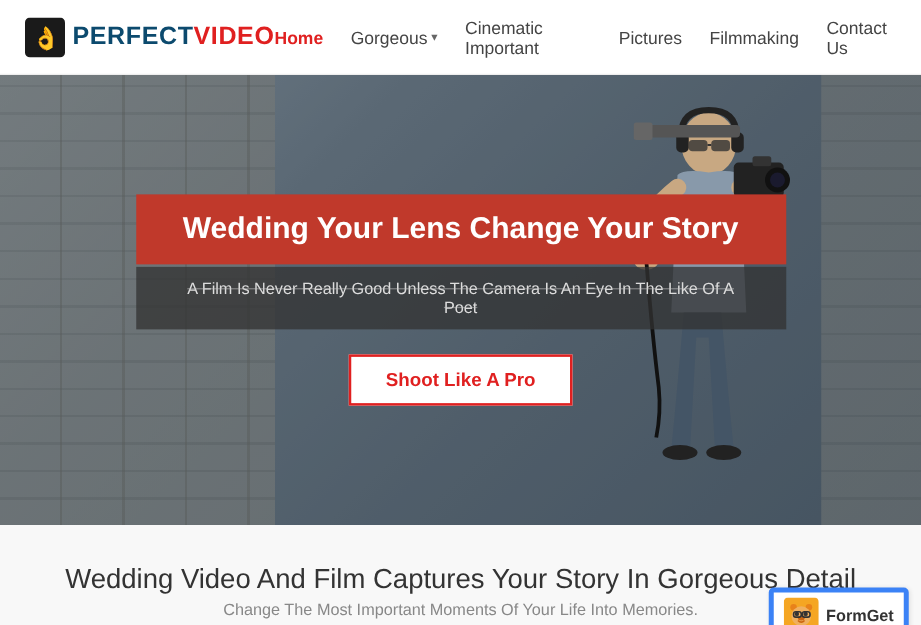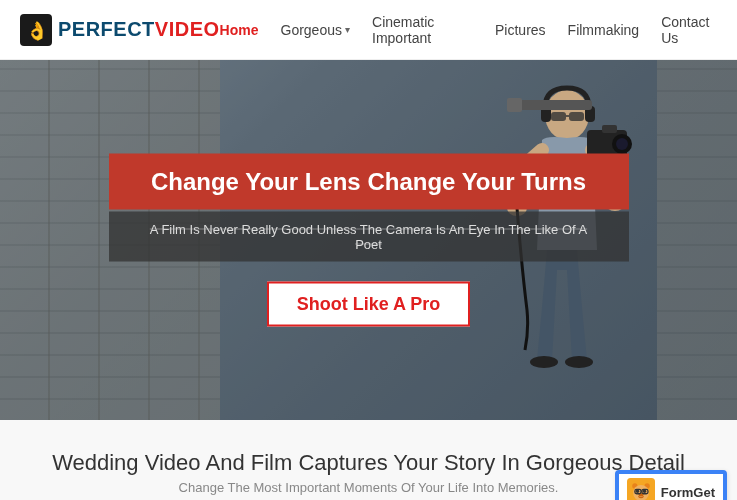--- a/index.html
+++ b/index.html
@@ -156,21 +156,21 @@
       text-decoration: line-through;
       text-decoration-color: rgba(200,200,200,0.5);
     }
 
     .hero-cta {
       display: inline-block;
       border: 2px solid #e02020;
       color: #e02020;
       background: #fff;
       padding: 10px 28px;
-      font-size: 18px;
+      font-size: 15px;
       font-weight: bold;
       cursor: pointer;
       text-decoration: none;
     }
 
     
     .bottom-section {
       background: #f8f8f8;
       height: 104px;
       display: flex;
@@ -279,21 +279,21 @@
 
       <path d="M90 180 Q85 240 80 290 L95 290 L100 200 L110 200 L115 290 L130 290 Q125 240 120 180 Z" fill="#445566"></path>
 
       <ellipse cx="87" cy="292" rx="14" ry="6" fill="#222"></ellipse>
       <ellipse cx="122" cy="292" rx="14" ry="6" fill="#222"></ellipse>
     </svg>
   </div>
 
   <div class="hero-content">
     <div class="hero-title-box">
-      <h1 class="hero-title">Change Your Lens Change Your Turns</h1>
+      <h1 class="hero-title">Wedding Your Lens Change Your Story</h1>
     </div>
     <div class="hero-subtitle-box">
       <p class="hero-subtitle">A Film Is Never Really Good Unless The Camera Is An Eye In The Like Of A Poet</p>
     </div>
     <a class="hero-cta">Shoot Like A Pro</a>
   </div>
 </section>
 
 <div class="bottom-section">
   <h2 class="bottom-title">Wedding Video And Film Captures Your Story In Gorgeous Detail</h2>

